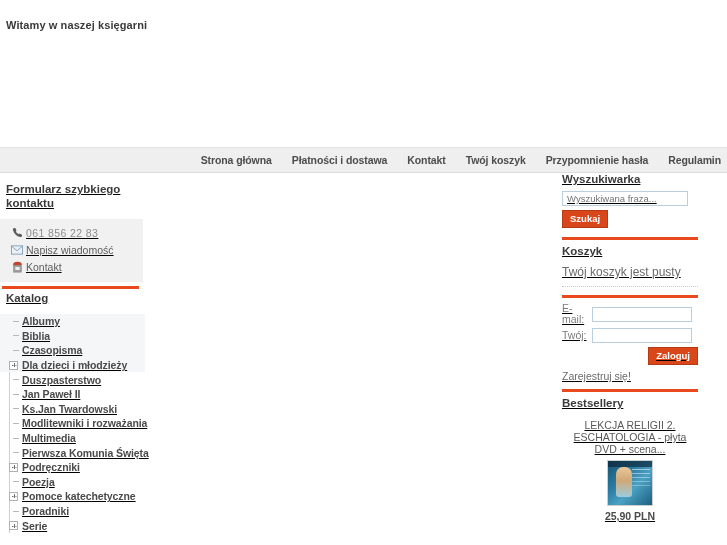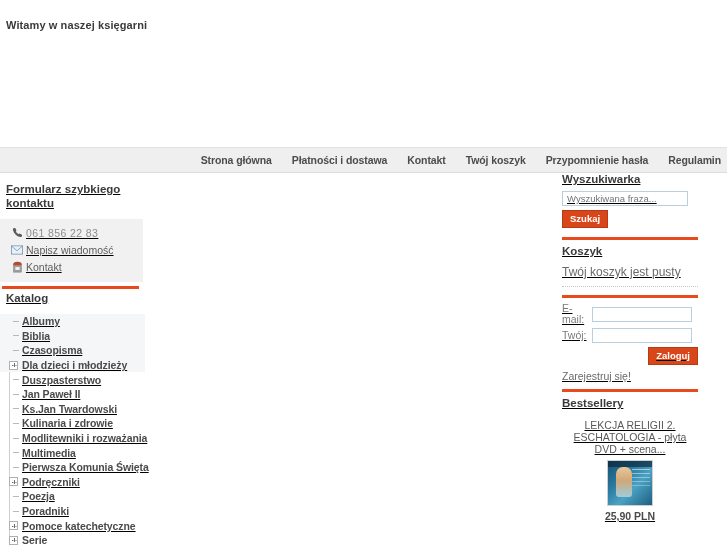--- a/index.html
+++ b/index.html
@@ -372,26 +372,20 @@
           <div class="cat-item">
             <span class="twig">
               <span class="dash"></span>
             </span>
             <span class="cat-label">Ks.Jan Twardowski</span>
           </div>
           <div class="cat-item">
             <span class="twig">
               <span class="dash"></span>
             </span>
-            <span class="cat-label">Kulinaria i zdrowie</span>
-          </div>
-          <div class="cat-item">
-            <span class="twig">
-              <span class="dash"></span>
-            </span>
             <span class="cat-label">Modlitewniki i rozważania</span>
           </div>
           <div class="cat-item">
             <span class="twig">
               <span class="dash"></span>
             </span>
             <span class="cat-label">Multimedia</span>
           </div>
           <div class="cat-item">
             <span class="twig">
@@ -408,31 +402,31 @@
             <span class="cat-label">Podręczniki</span>
           </div>
           <div class="cat-item">
             <span class="twig">
               <span class="dash"></span>
             </span>
             <span class="cat-label">Poezja</span>
           </div>
           <div class="cat-item">
             <span class="twig">
-              <span class="dash"></span>
-            </span>
-            <span class="cat-label">Poradniki</span>
-          </div>
-          <div class="cat-item">
-            <span class="twig">
               <span class="plusbox">
                 <span class="plusdash"></span>
               </span>
             </span>
             <span class="cat-label">Pomoce katechetyczne</span>
+          </div>
+          <div class="cat-item">
+            <span class="twig">
+              <span class="dash"></span>
+            </span>
+            <span class="cat-label">Poradniki</span>
           </div>
           <div class="cat-item">
             <span class="twig">
               <span class="plusbox">
                 <span class="plusdash"></span>
               </span>
             </span>
             <span class="cat-label">Serie</span>
           </div>
         </div>

